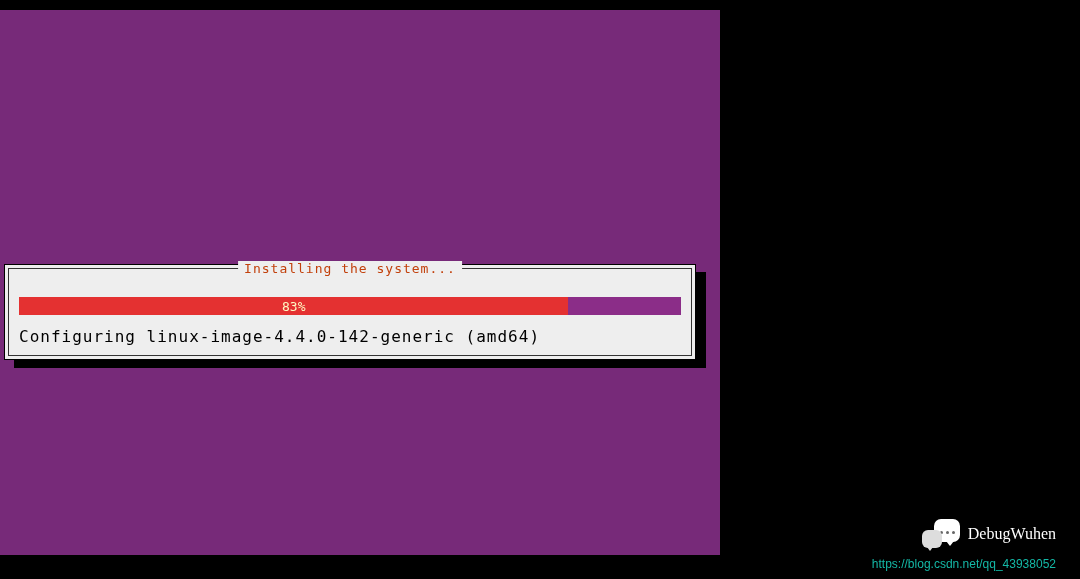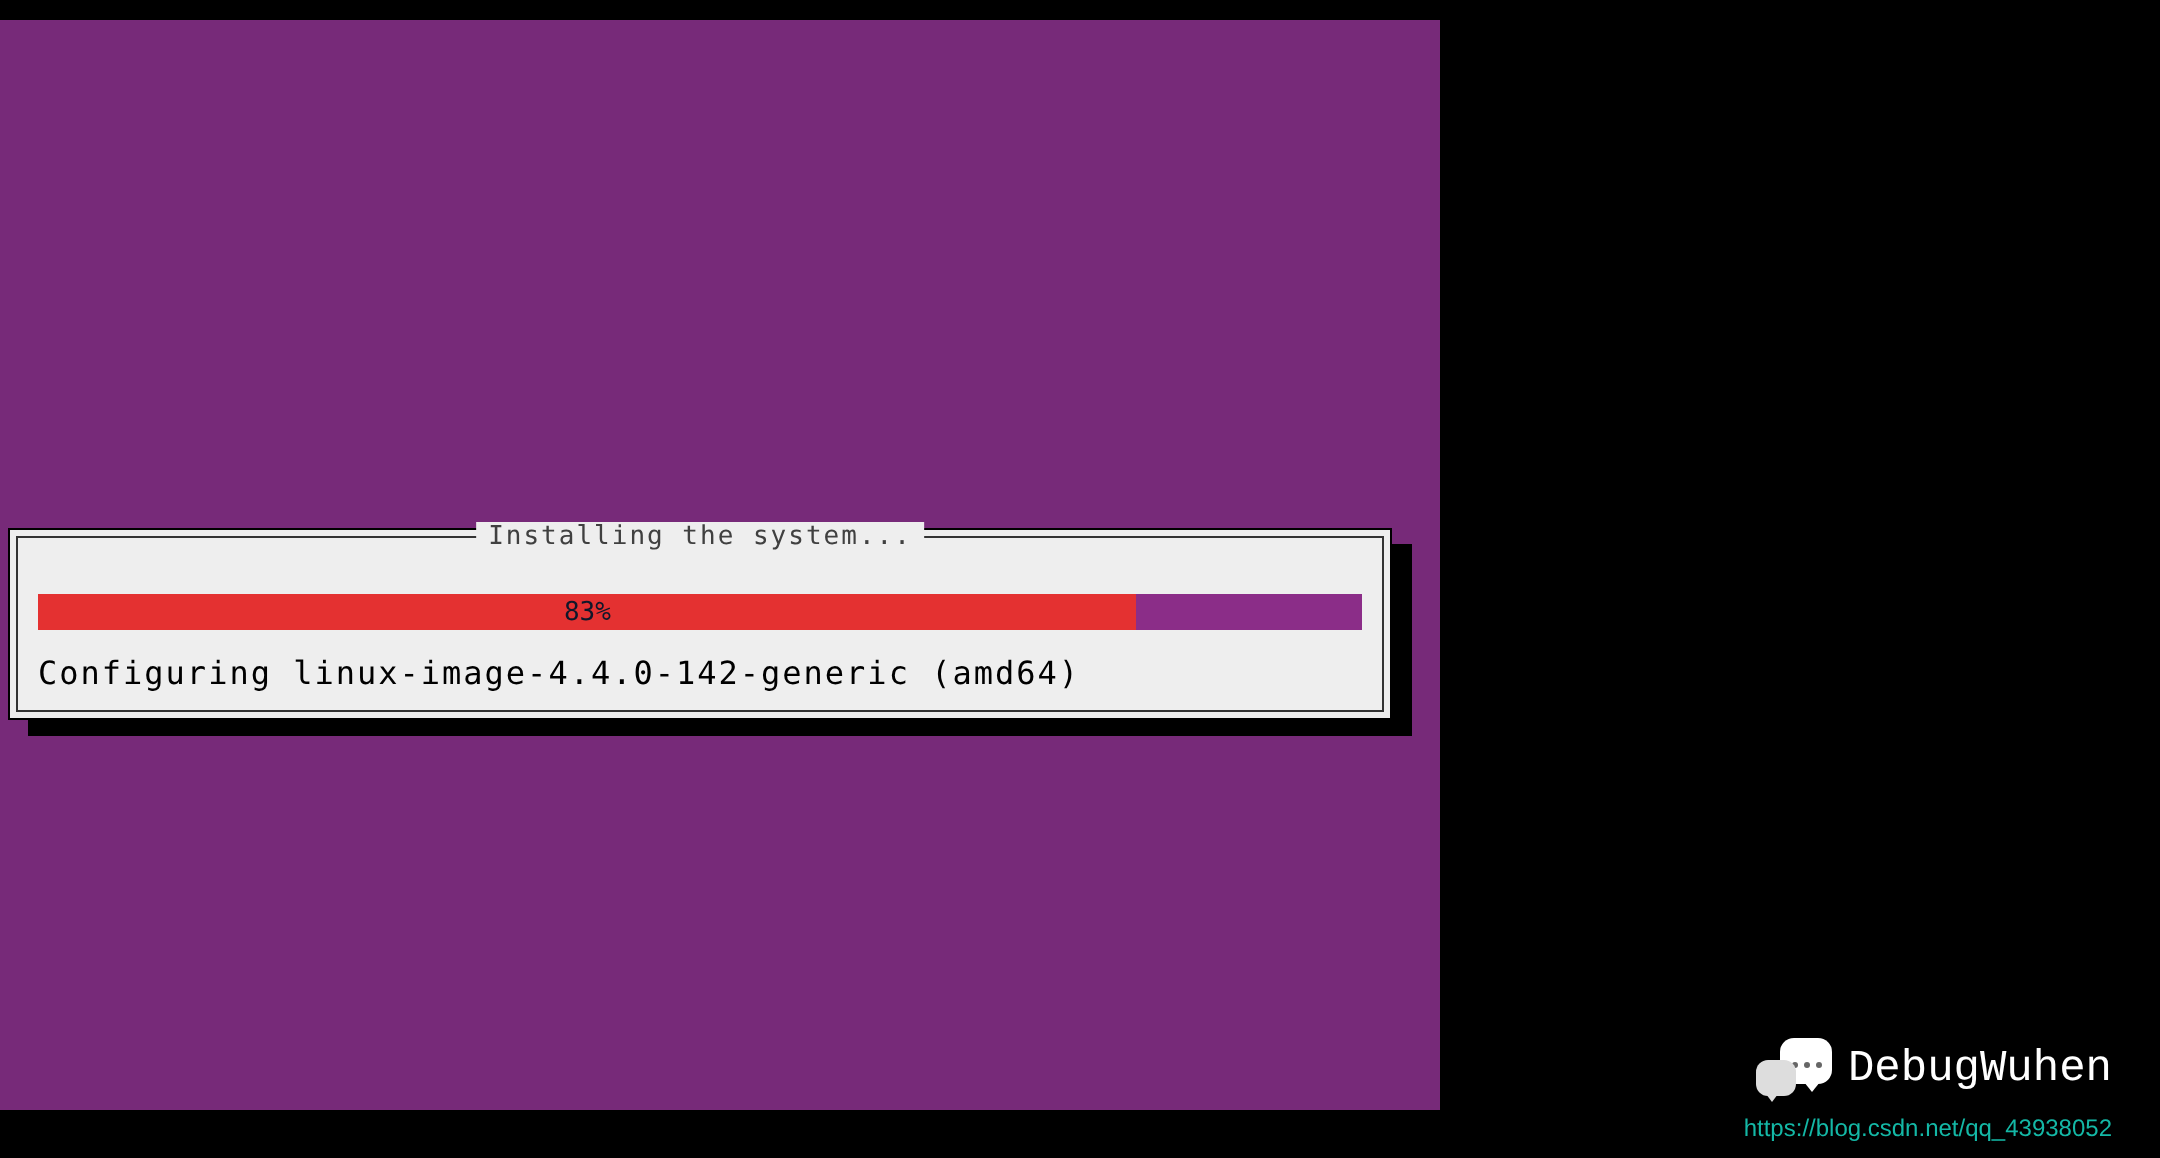--- a/index.html
+++ b/index.html
@@ -44,21 +44,21 @@
       bottom: 3px;
       border: 1px solid #333;
     }
     .dialog-title {
       position: absolute;
       top: -8px;
       left: 50%;
       transform: translateX(-50%);
       background: #eee;
       padding: 0 6px;
-      color: #404040;
+      color: #c2410c;
       font-size: 13px;
       letter-spacing: 1px;
     }
     .progress-track {
       position: absolute;
       top: 28px;
       left: 10px;
       right: 10px;
       height: 18px;
       background: #8b2d88;
@@ -67,21 +67,21 @@
       position: absolute;
       top: 0;
       left: 0;
       height: 100%;
       background: #e43131;
       display: flex;
       align-items: center;
       justify-content: center;
     }
     .progress-percent {
-      color: #0f172a;
+      color: #fef9c3;
       font-size: 13px;
       white-space: nowrap;
     }
     .status-text {
       position: absolute;
       top: 58px;
       left: 10px;
       color: #000;
       font-size: 16px;
       letter-spacing: 1px;
@@ -136,22 +136,22 @@
       border-left: 3px solid transparent;
       border-right: 3px solid transparent;
       border-top: 4px solid #ddd;
     }
     .dot { position: absolute; width: 3px; height: 3px; background: #666; border-radius: 50%; top: 12px; }
     .d1 { right: 5px; }
     .d2 { right: 11px; }
     .d3 { right: 17px; }
     .watermark-text {
       color: #fff;
-      font-family: Liberation Mono, monospace;
-      font-size: 22px;
+      font-family: Liberation Serif, serif;
+      font-size: 16px;
       font-weight: 400;
     }
     .watermark-url {
       position: absolute;
       bottom: 8px;
       right: 24px;
       color: #14b8a6;
       font-family: Arial, sans-serif;
       font-size: 12px;
     }

